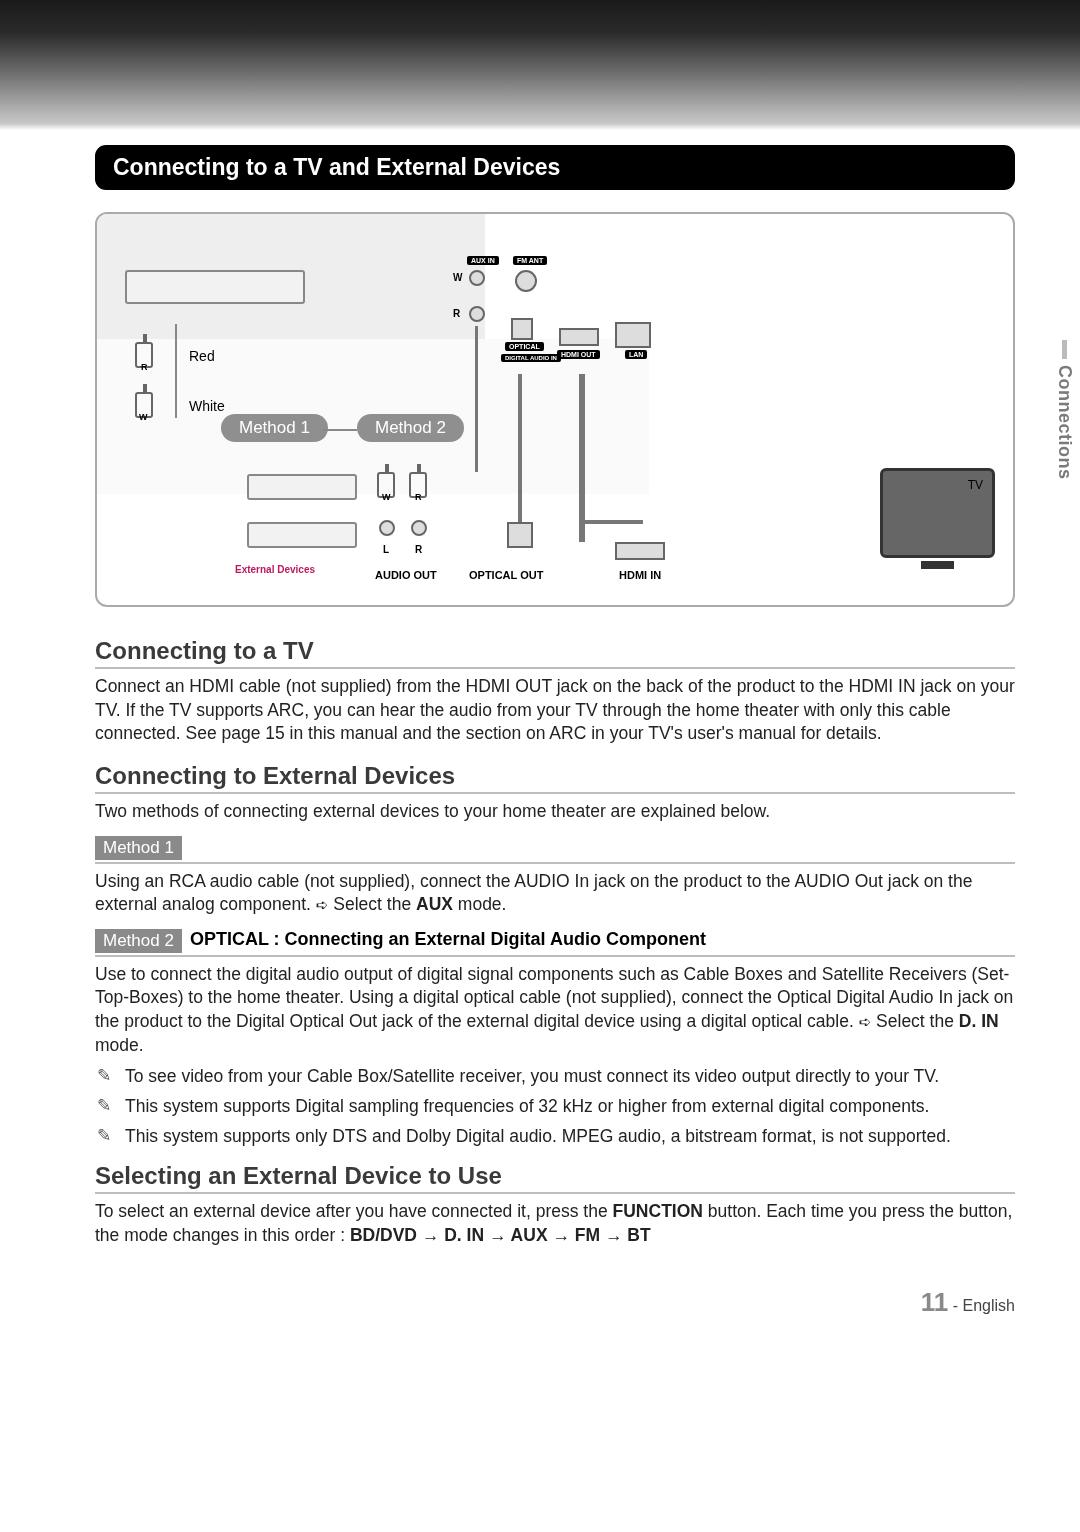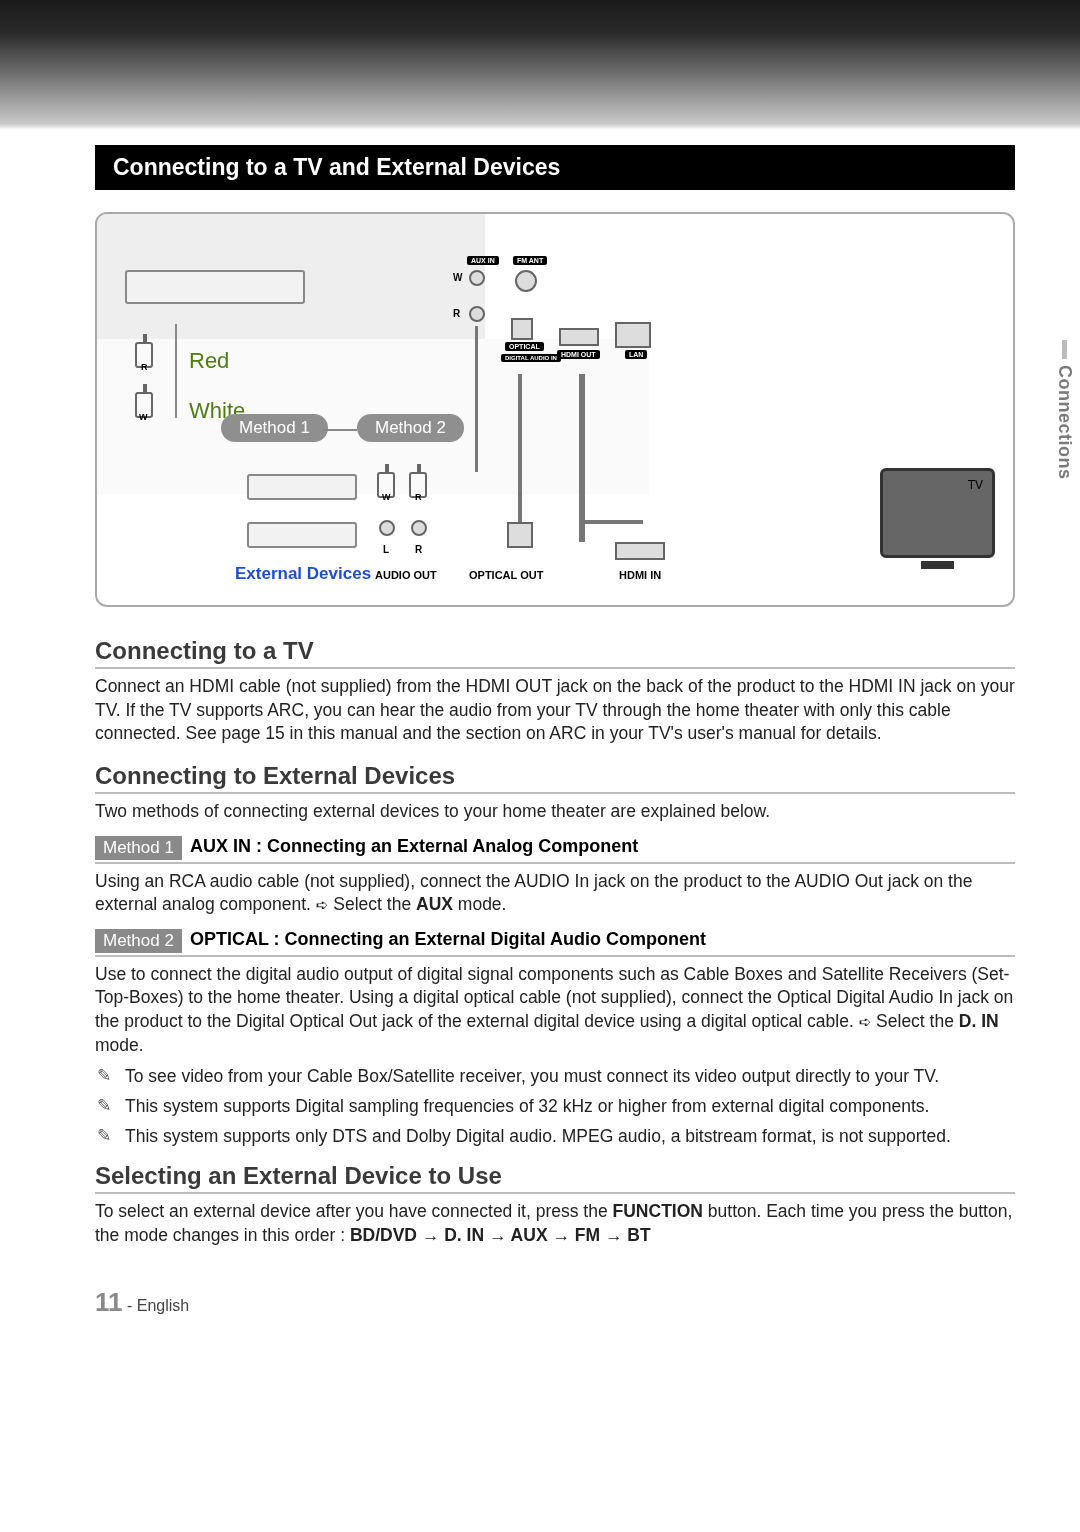--- a/index.html
+++ b/index.html
@@ -19,20 +19,21 @@
   .page-content {
     padding: 15px 65px 0 95px;
   }
   .section-banner {
     background: #000;
     color: #fff;
     font-size: 23px;
     font-weight: bold;
     padding: 9px 18px;
     margin-bottom: 22px;
+    border-radius: 11px;
   }
   .diagram-frame {
     border: 2px solid #aaa;
     border-radius: 12px;
     height: 395px;
     margin-bottom: 30px;
     position: relative;
     overflow: hidden;
   }
   .panel-top {
@@ -54,22 +55,22 @@
   .pill {
     position: absolute;
     background: #8f8f8f;
     color: #fff;
     font-size: 17px;
     border-radius: 18px;
     padding: 4px 18px;
   }
   .color-label {
     position: absolute;
-    color: #4d7c0f;
-    font-size: 22px;
+    color: #000000;
+    font-size: 14px;
   }
   .side-tab {
     position: absolute;
     right: 0;
     top: 340px;
     width: 32px;
     height: 140px;
     display: flex;
     flex-direction: column;
     align-items: center;
@@ -149,21 +150,21 @@
     margin-bottom: 6px;
   }
   .bullet-line::before {
     content: "•";
     position: absolute;
     left: 2px;
     top: 0;
     font-size: 20px;
   }
   .footer {
-    text-align: left;
+    text-align: right;
     margin-top: 40px;
     font-size: 16px;
     color: #444;
   }
   .footer .pg {
     font-size: 26px;
     color: #8a8a8a;
     font-weight: 600;
   }
   .inline-bold { font-weight: bold; }
@@ -275,21 +276,21 @@
     <div class="diag-label" style="top:198px;left:42px;font-size:9px;">W</div>
     <div class="color-label" style="top:184px;left:92px;">White</div>
 
     <div class="pill" style="top:200px;left:124px;"><span>Method 1</span></div>
     <div class="pill" style="top:200px;left:260px;"><span>Method 2</span></div>
     <div class="sep-line" style="top:215px;left:226px;width:34px;height:2px;"></div>
 
     <div class="panel-bottom"></div>
     <div class="mini-dev" style="top:260px;left:150px;width:110px;height:26px;"></div>
     <div class="mini-dev" style="top:308px;left:150px;width:110px;height:26px;"></div>
-    <div class="diag-label" style="top:350px;left:138px;font-size:17px;color:#1d4ed8;">External Devices</div>
+    <div class="diag-label" style="top:350px;left:138px;font-size:10px;color:#be185d;">External Devices</div>
 
     <div class="jack-ico" style="top:258px;left:280px;"></div>
     <div class="diag-label" style="top:278px;left:285px;font-size:9px;">W</div>
     <div class="jack-ico" style="top:258px;left:312px;"></div>
     <div class="diag-label" style="top:278px;left:318px;font-size:9px;">R</div>
     <div class="port-box" style="top:306px;left:282px;width:16px;height:16px;border-radius:50%;"></div>
     <div class="port-box" style="top:306px;left:314px;width:16px;height:16px;border-radius:50%;"></div>
     <div class="diag-label" style="top:330px;left:286px;font-size:10px;">L</div>
     <div class="diag-label" style="top:330px;left:318px;font-size:10px;">R</div>
     <div class="diag-label" style="top:355px;left:278px;font-size:11px;text-align:right;">AUDIO OUT</div>
@@ -313,21 +314,20 @@
   <div class="body-h2">Connecting to a TV</div>
   <div class="thin-rule"></div>
   <p class="body-p">Connect an HDMI cable (not supplied) from the HDMI OUT jack on the back of the product to the HDMI IN jack on your TV. If the TV supports ARC, you can hear the audio from your TV through the home theater with only this cable connected. See page 15 in this manual and the section on ARC in your TV's user's manual for details.</p>
 
   <div class="body-h2" style="margin-top:16px;">Connecting to External Devices</div>
   <div class="thin-rule"></div>
   <p class="body-p">Two methods of connecting external devices to your home theater are explained below.</p>
 
   <div class="method-line">
     <span class="method-badge">Method 1</span>
-    <span>AUX IN : Connecting an External Analog Component</span>
   </div>
   <p class="body-p">
     <span>Using an RCA audio cable (not supplied), connect the AUDIO In jack on the product to the AUDIO Out jack on the external analog component. </span>
     <span class="arrow">➪</span>
     <span> Select the </span>
     <span class="inline-bold">AUX</span>
     <span> mode.</span>
   </p>
 
   <div class="method-line">

